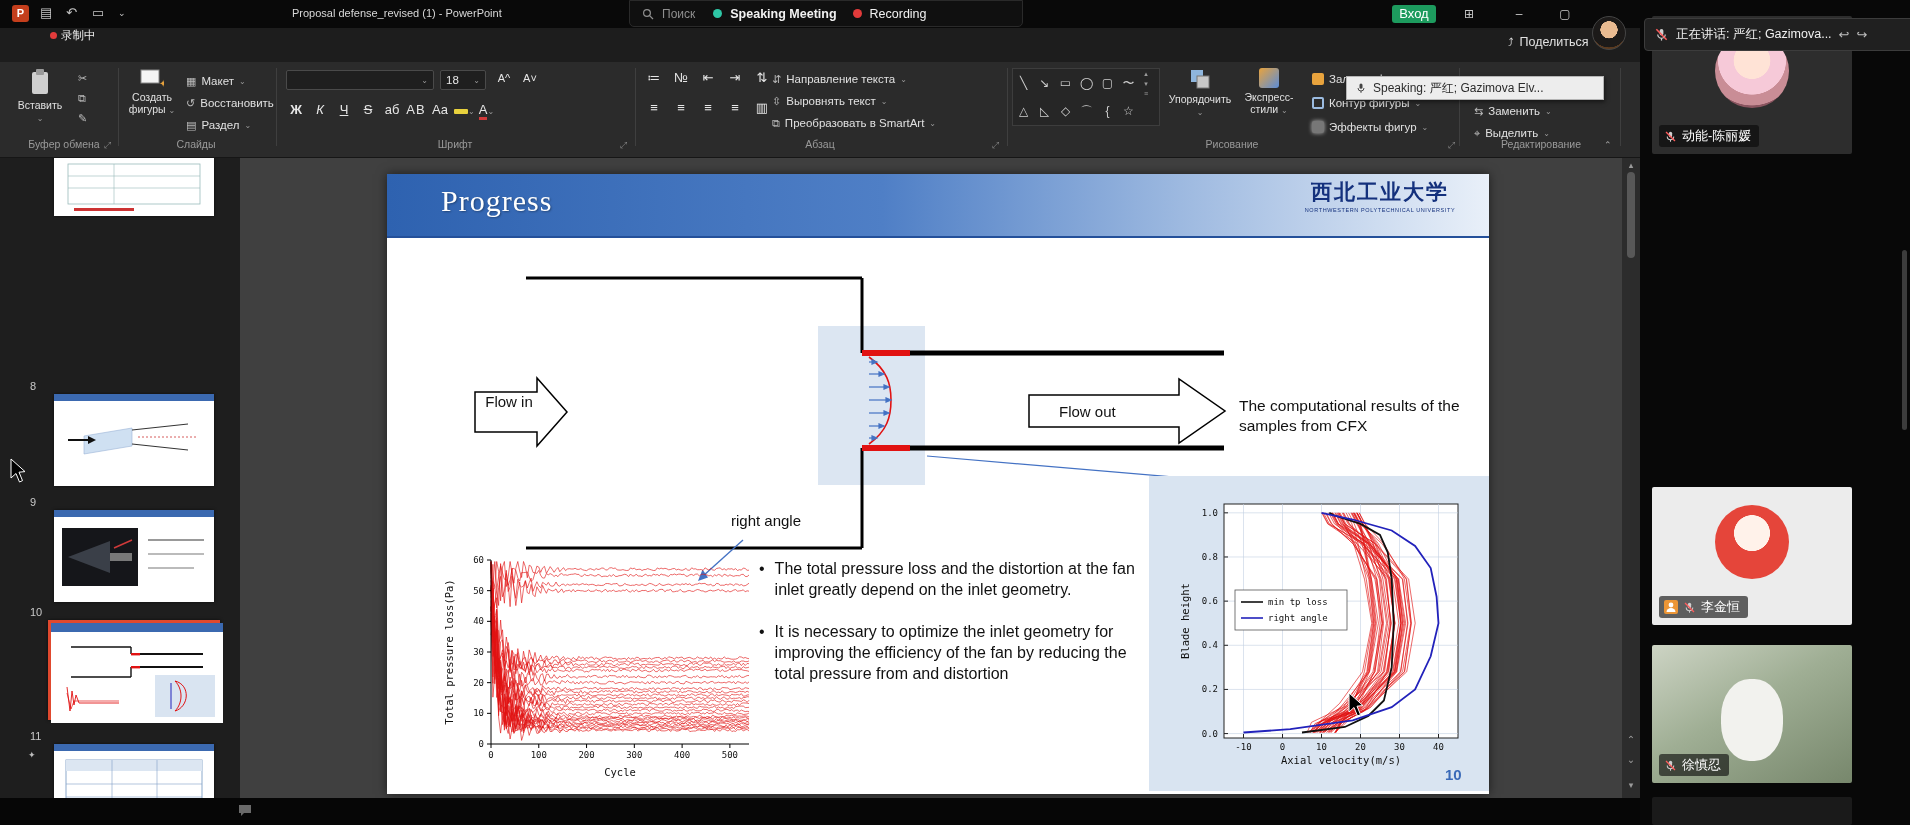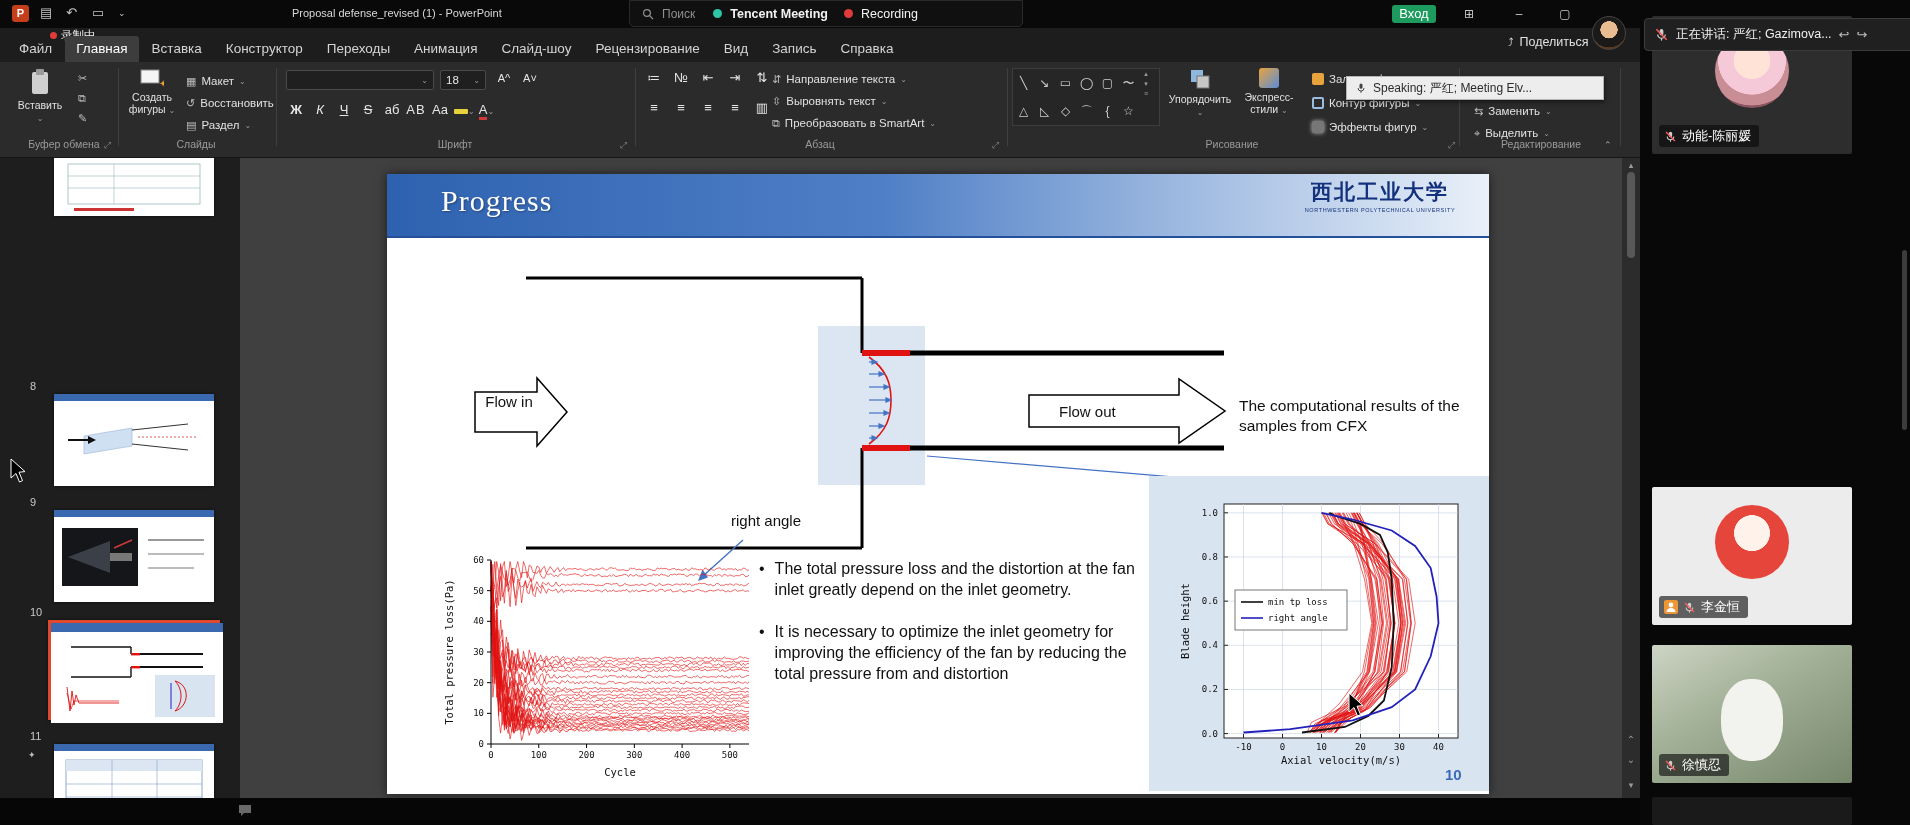--- a/index.html
+++ b/index.html
@@ -135,49 +135,36 @@
     <span class="tb-icon" style="left:118px;font-size:9px">⌄</span>
     <div class="tb-title">Proposal defense_revised (1) - PowerPoint</div>
 
     <div id="meeting-pill">
       <svg width="12" height="12" viewBox="0 0 12 12">
         <circle cx="5" cy="5" r="3.4" fill="none" stroke="#8f8f8f" stroke-width="1.2"></circle>
         <line x1="7.6" y1="7.6" x2="11" y2="11" stroke="#8f8f8f" stroke-width="1.2"></line>
       </svg>
       <span class="search-txt">Поиск</span>
       <span class="dot" style="background:#2ec7a6;margin-left:10px"></span>
-      <span class="app">Tencent Meeting</span>
+      <span class="app">Speaking Meeting</span>
       <span class="dot" style="background:#e23b3b;margin-left:8px"></span>
       <span class="status">Recording</span>
     </div>
 
     <div id="login-btn">Вход</div>
     <span class="winbtn" style="left:1452px">⊞</span>
     <span class="winbtn" style="left:1502px">–</span>
     <span class="winbtn" style="left:1548px">▢</span>
   </div>
 
   <div id="tabsrow">
     <div id="rec-label">
       <span class="dot" style="background:#e23b3b;width:7px;height:7px"></span>
       <span>录制中</span>
     </div>
-    <div id="tabs">
-        <div class="tab">Файл</div>
-        <div class="tab active">Главная</div>
-        <div class="tab">Вставка</div>
-        <div class="tab">Конструктор</div>
-        <div class="tab">Переходы</div>
-        <div class="tab">Анимация</div>
-        <div class="tab">Слайд-шоу</div>
-        <div class="tab">Рецензирование</div>
-        <div class="tab">Вид</div>
-        <div class="tab">Запись</div>
-        <div class="tab">Справка</div>
-      </div>
     <div id="share-btn">
       <span style="font-size:11px">⤴</span>
       <span>Поделиться</span>
       <span class="chev">⌄</span>
     </div>
   </div>
 
   <div id="ribbon">
     <div class="vsep" style="left:118px"></div>
       <div class="vsep" style="left:276px"></div>
@@ -703,21 +690,21 @@
     <span class="btxt">正在讲话: 严红; Gazimova...</span>
     <span class="barrow">↩</span>
     <span class="barrow">↪</span>
   </div>
   <div id="tooltip">
     <svg width="12" height="12" viewBox="0 0 16 16">
       <rect x="6" y="2" width="4" height="7" rx="2" fill="#444"></rect>
       <path d="M4 8 a4 4 0 0 0 8 0" fill="none" stroke="#444" stroke-width="1.3"></path>
       <line x1="8" y1="12" x2="8" y2="14.5" stroke="#444" stroke-width="1.3"></line>
     </svg>
-    <span class="ttxt">Speaking: 严红; Meeting Elv...</span>
+    <span class="ttxt">Speaking: 严红; Gazimova Elv...</span>
   </div>
 
   <svg class="cursor" style="left:10px;top:458px" width="20" height="26">
     <path d="M1,1 L1,20 L6,15.5 L9.5,24 L12.5,22.6 L9,14.2 L15,13.6 Z" fill="#000" stroke="#fff" stroke-width="1"></path>
   </svg>
   <svg class="cursor" style="left:1348px;top:692px" width="20" height="26">
     <path d="M1,1 L1,20 L6,15.5 L9.5,24 L12.5,22.6 L9,14.2 L15,13.6 Z" fill="#000" stroke="#fff" stroke-width="1"></path>
   </svg>
 </div>
 

